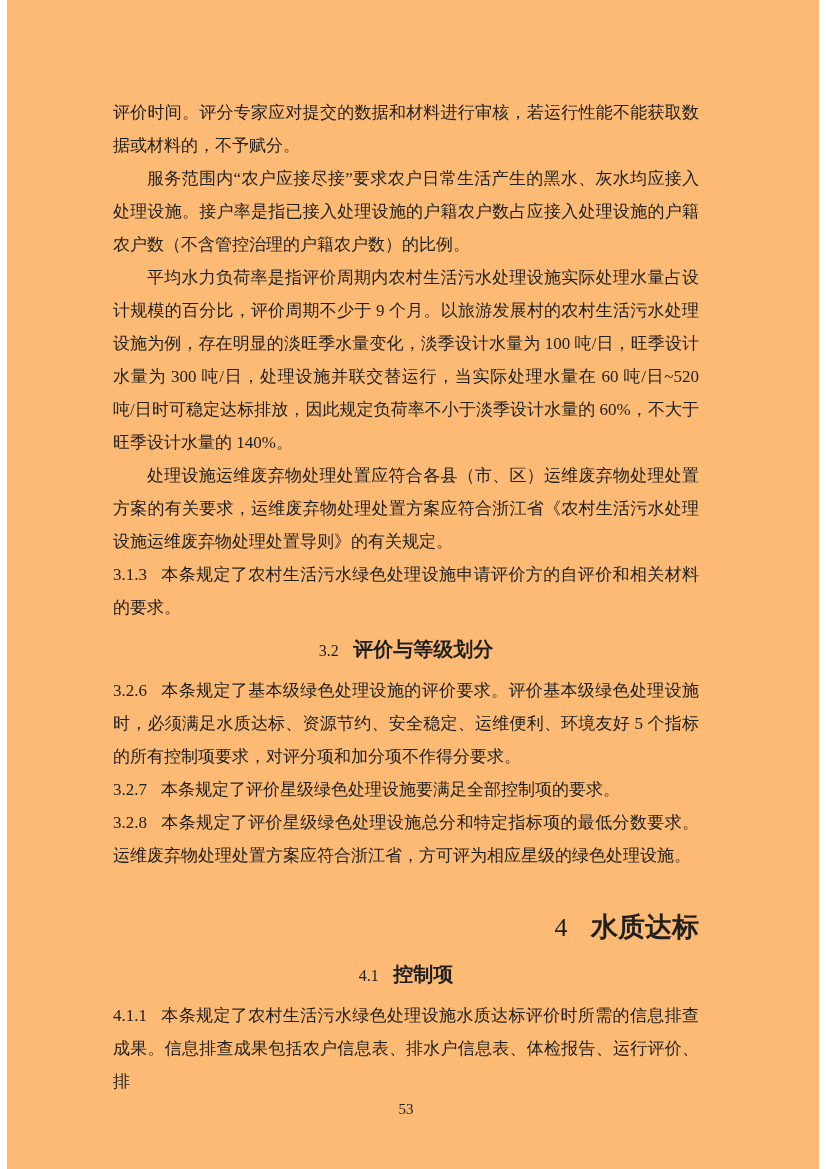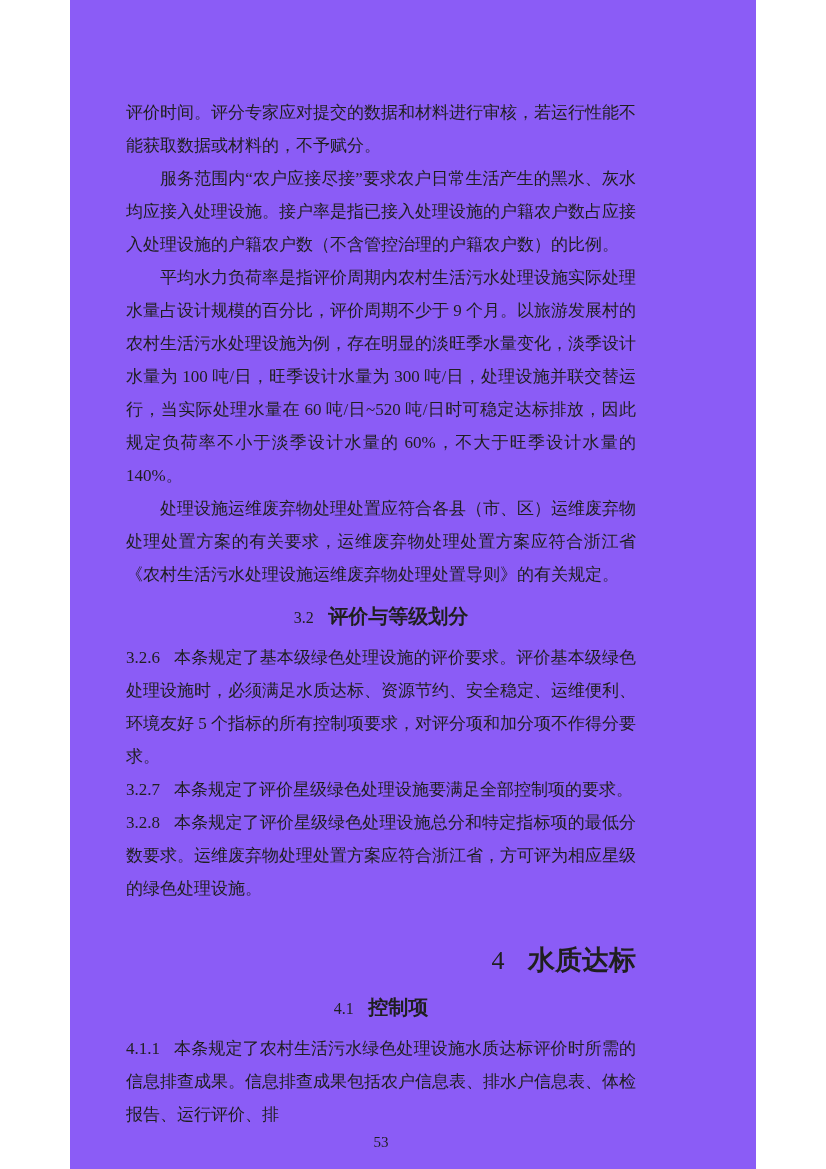--- a/index.html
+++ b/index.html
@@ -2,26 +2,26 @@
 <html><head>
 <meta charset="utf-8">
 <style>
   html, body {
     margin: 0;
     padding: 0;
     background: #ffffff;
   }
   .page {
     position: relative;
-    width: 686px;
+    width: 812px;
     height: 1169px;
     margin: 0 auto;
-    background: #8b5cf6;
+    background: #fdba74;
     box-sizing: border-box;
-    padding: 96px 120px 0 56px;
+    padding: 96px 120px 0 106px;
     color: #1f1f1f;
     overflow: hidden;
   }
   .body-text {
     font-family: "Liberation Serif", "DejaVu Serif", serif;
     font-size: 17px;
     line-height: 33px;
     text-align: justify;
   }
   p.para {
@@ -71,20 +71,21 @@
   <div class="body-text">
 
     <p class="para">评价时间。评分专家应对提交的数据和材料进行审核，若运行性能不能获取数据或材料的，不予赋分。</p>
 
     <p class="para indent">服务范围内“农户应接尽接”要求农户日常生活产生的黑水、灰水均应接入处理设施。接户率是指已接入处理设施的户籍农户数占应接入处理设施的户籍农户数（不含管控治理的户籍农户数）的比例。</p>
 
     <p class="para indent">平均水力负荷率是指评价周期内农村生活污水处理设施实际处理水量占设计规模的百分比，评价周期不少于 9 个月。以旅游发展村的农村生活污水处理设施为例，存在明显的淡旺季水量变化，淡季设计水量为 100 吨/日，旺季设计水量为 300 吨/日，处理设施并联交替运行，当实际处理水量在 60 吨/日~520 吨/日时可稳定达标排放，因此规定负荷率不小于淡季设计水量的 60%，不大于旺季设计水量的 140%。</p>
 
     <p class="para indent">处理设施运维废弃物处理处置应符合各县（市、区）运维废弃物处理处置方案的有关要求，运维废弃物处理处置方案应符合浙江省《农村生活污水处理设施运维废弃物处理处置导则》的有关规定。</p>
 
+    <p class="para"><span class="clause-num">3.1.3</span><span>本条规定了农村生活污水绿色处理设施申请评价方的自评价和相关材料的要求。</span></p>
 
     <h2 class="heading-section"><span class="heading-num">3.2</span><span>评价与等级划分</span></h2>
 
     <p class="para"><span class="clause-num">3.2.6</span><span>本条规定了基本级绿色处理设施的评价要求。评价基本级绿色处理设施时，必须满足水质达标、资源节约、安全稳定、运维便利、环境友好 5 个指标的所有控制项要求，对评分项和加分项不作得分要求。</span></p>
 
     <p class="para"><span class="clause-num">3.2.7</span><span>本条规定了评价星级绿色处理设施要满足全部控制项的要求。</span></p>
 
     <p class="para"><span class="clause-num">3.2.8</span><span>本条规定了评价星级绿色处理设施总分和特定指标项的最低分数要求。运维废弃物处理处置方案应符合浙江省，方可评为相应星级的绿色处理设施。</span></p>
 
     <h1 class="heading-chapter"><span class="heading-num">4</span><span>水质达标</span></h1>

